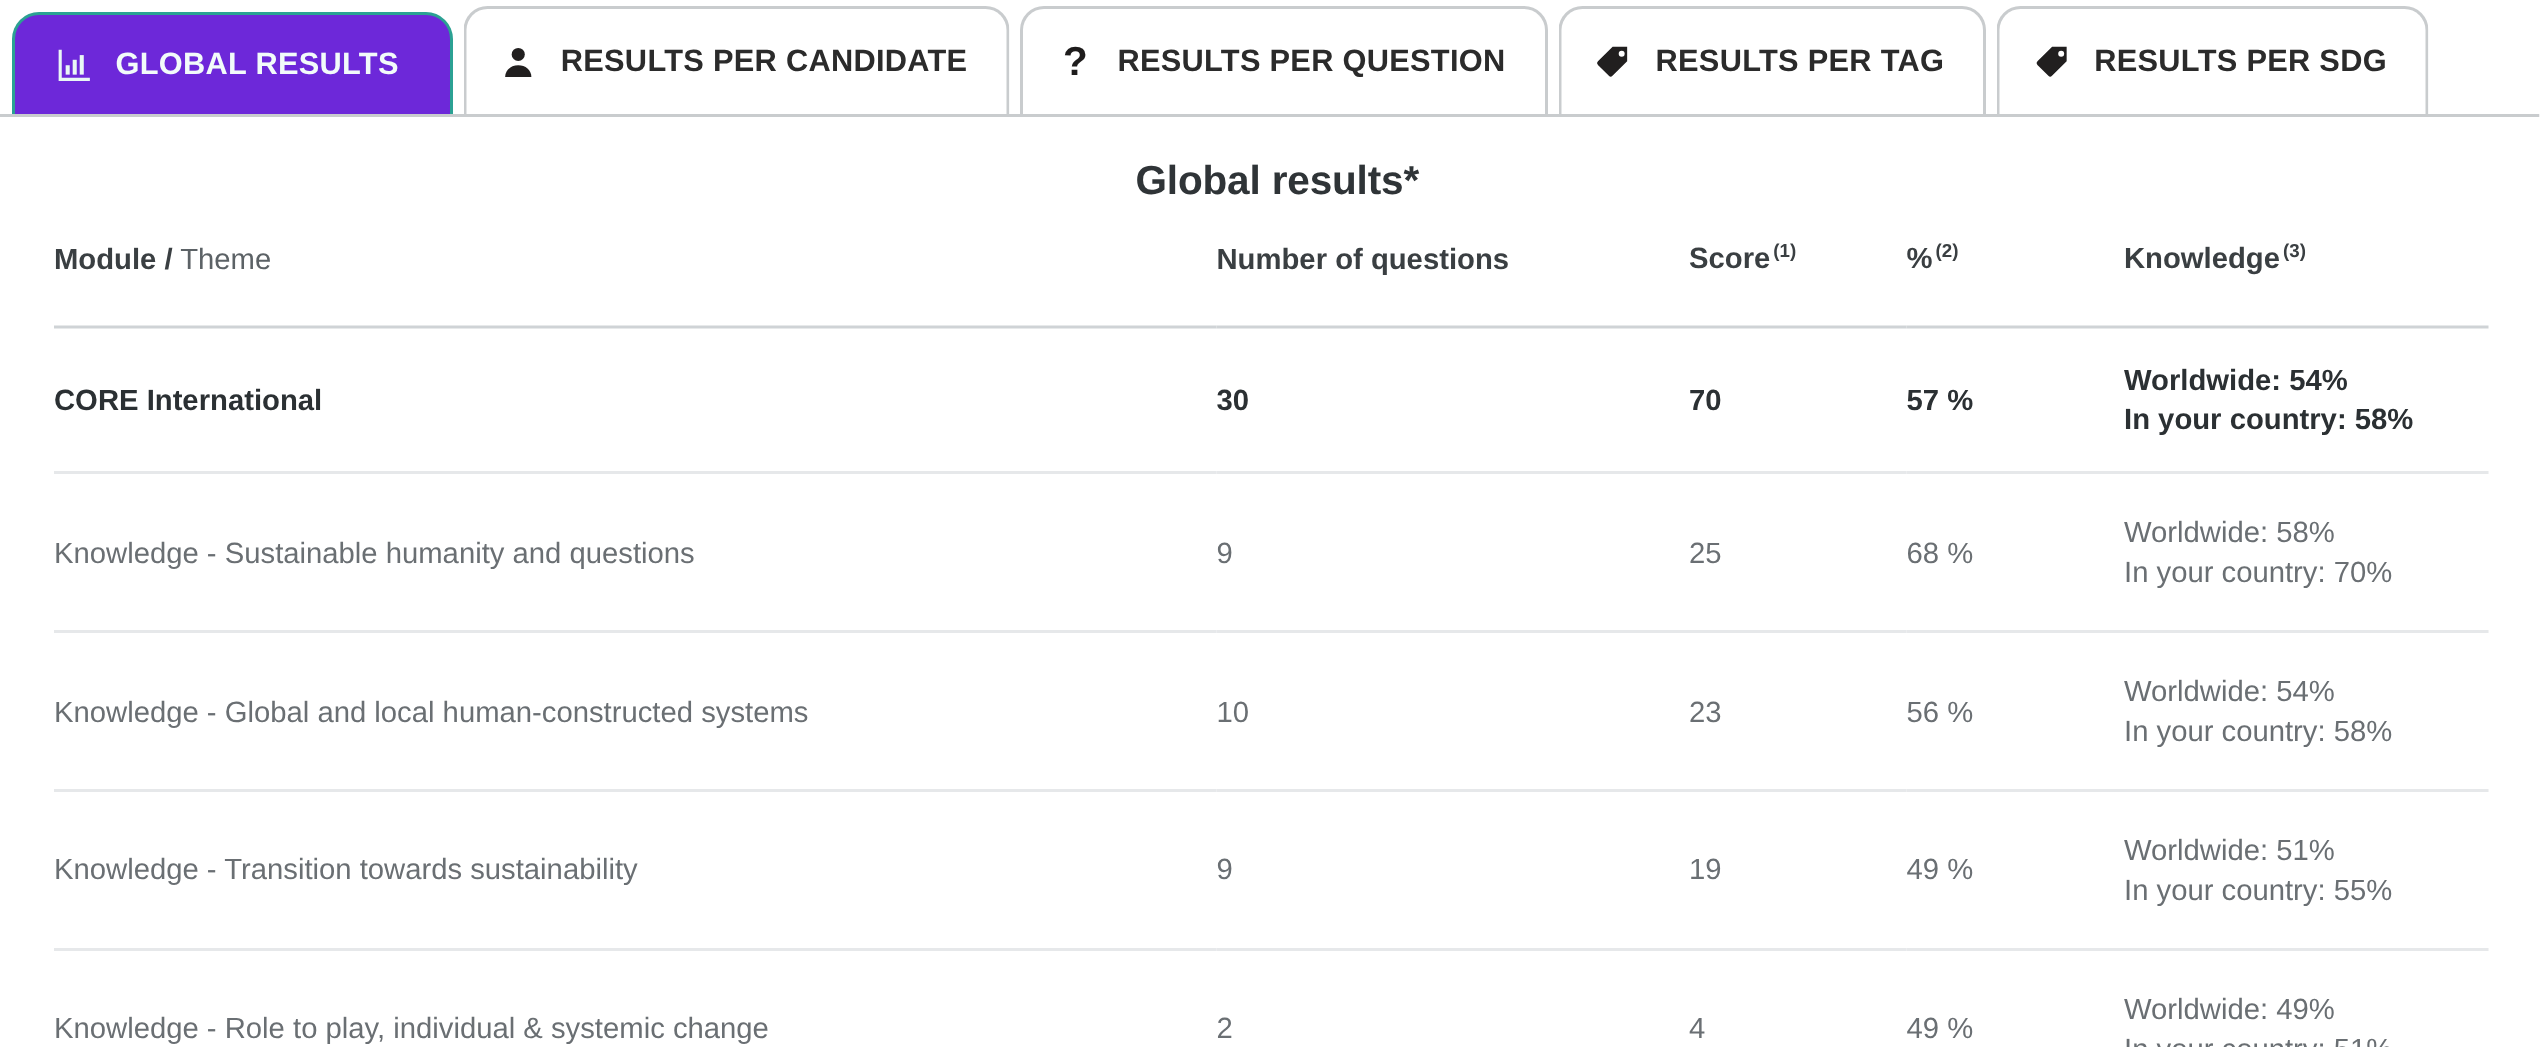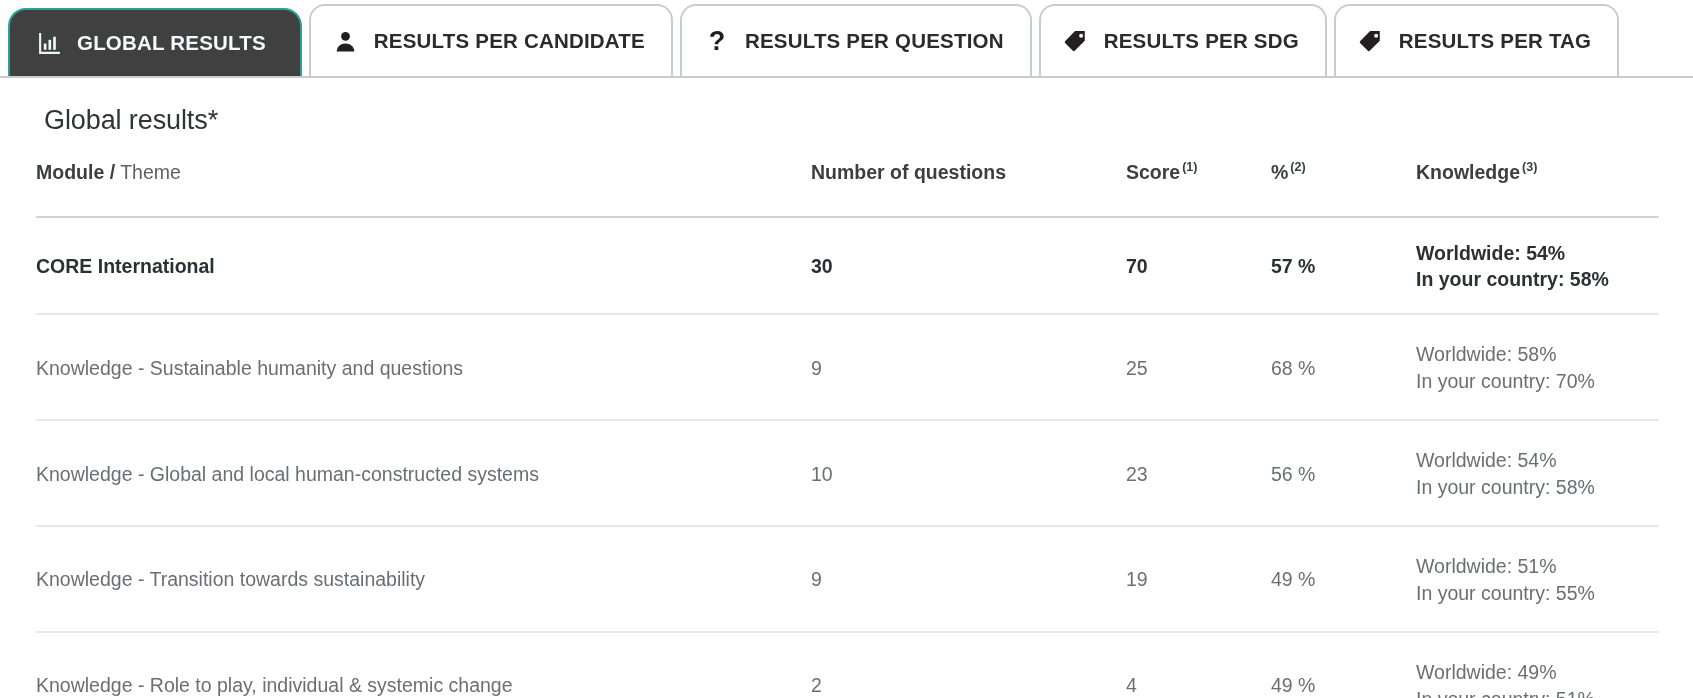--- a/index.html
+++ b/index.html
@@ -62,21 +62,21 @@
   .tab .tab-icon {
     display: inline-flex;
     align-items: center;
     justify-content: center;
     width: 26px;
     height: 26px;
     color: #211f1f;
     flex: none;
   }
   .tab.active {
-    background: #404040;
+    background: #6d28d9;
     border-color: #2ba193;
     padding: 0 34px 0 26px;
     height: 68px;
     border-radius: 18px 18px 0 0;
     justify-content: space-between;
   }
   .tab.active .tab-label { color: #f2fbfa; }
   .tab.active .tab-icon { color: #e9f7f5; }
 
   .tab-q {
@@ -85,24 +85,25 @@
     line-height: 1;
     color: #1e1c1c;
   }
 
   
   .content {
     padding: 0 34px 0 36px;
   }
   .page-title {
     font-size: 27px;
-    font-weight: normal;
+    font-weight: bold;
     color: #2f3437;
     margin: 27px 0 0 8px;
     letter-spacing: -0.1px;
+    text-align: center;
   }
 
   table.results {
     width: 100%;
     border-collapse: collapse;
     margin-top: 24px;
     table-layout: fixed;
   }
   table.results th {
     text-align: left;
@@ -178,30 +179,30 @@
         </span>
         <span class="tab-label">RESULTS PER QUESTION</span>
       </div>
       <div class="tab">
         <span class="tab-icon">
           <svg viewBox="0 0 24 24" width="25" height="25" fill="currentColor">
             <path d="M2.2 11.4L11.6 2h9.3v9.3l-9.4 9.4a1.6 1.6 0 0 1-2.3 0L2.2 13.7a1.6 1.6 0 0 1 0-2.3z"></path>
             <circle cx="17.4" cy="6.5" r="1.9" fill="#ffffff"></circle>
           </svg>
         </span>
-        <span class="tab-label">RESULTS PER SDG</span>
+        <span class="tab-label">RESULTS PER TAG</span>
       </div>
       <div class="tab">
         <span class="tab-icon">
           <svg viewBox="0 0 24 24" width="25" height="25" fill="currentColor">
             <path d="M2.2 11.4L11.6 2h9.3v9.3l-9.4 9.4a1.6 1.6 0 0 1-2.3 0L2.2 13.7a1.6 1.6 0 0 1 0-2.3z"></path>
             <circle cx="17.4" cy="6.5" r="1.9" fill="#ffffff"></circle>
           </svg>
         </span>
-        <span class="tab-label">RESULTS PER TAG</span>
+        <span class="tab-label">RESULTS PER SDG</span>
       </div>
     </div>
   <div class="tabbar-rule"></div>
 </div>
 
 <div class="content">
   <div class="page-title">Global results*</div>
 
   <table class="results">
     <colgroup>

